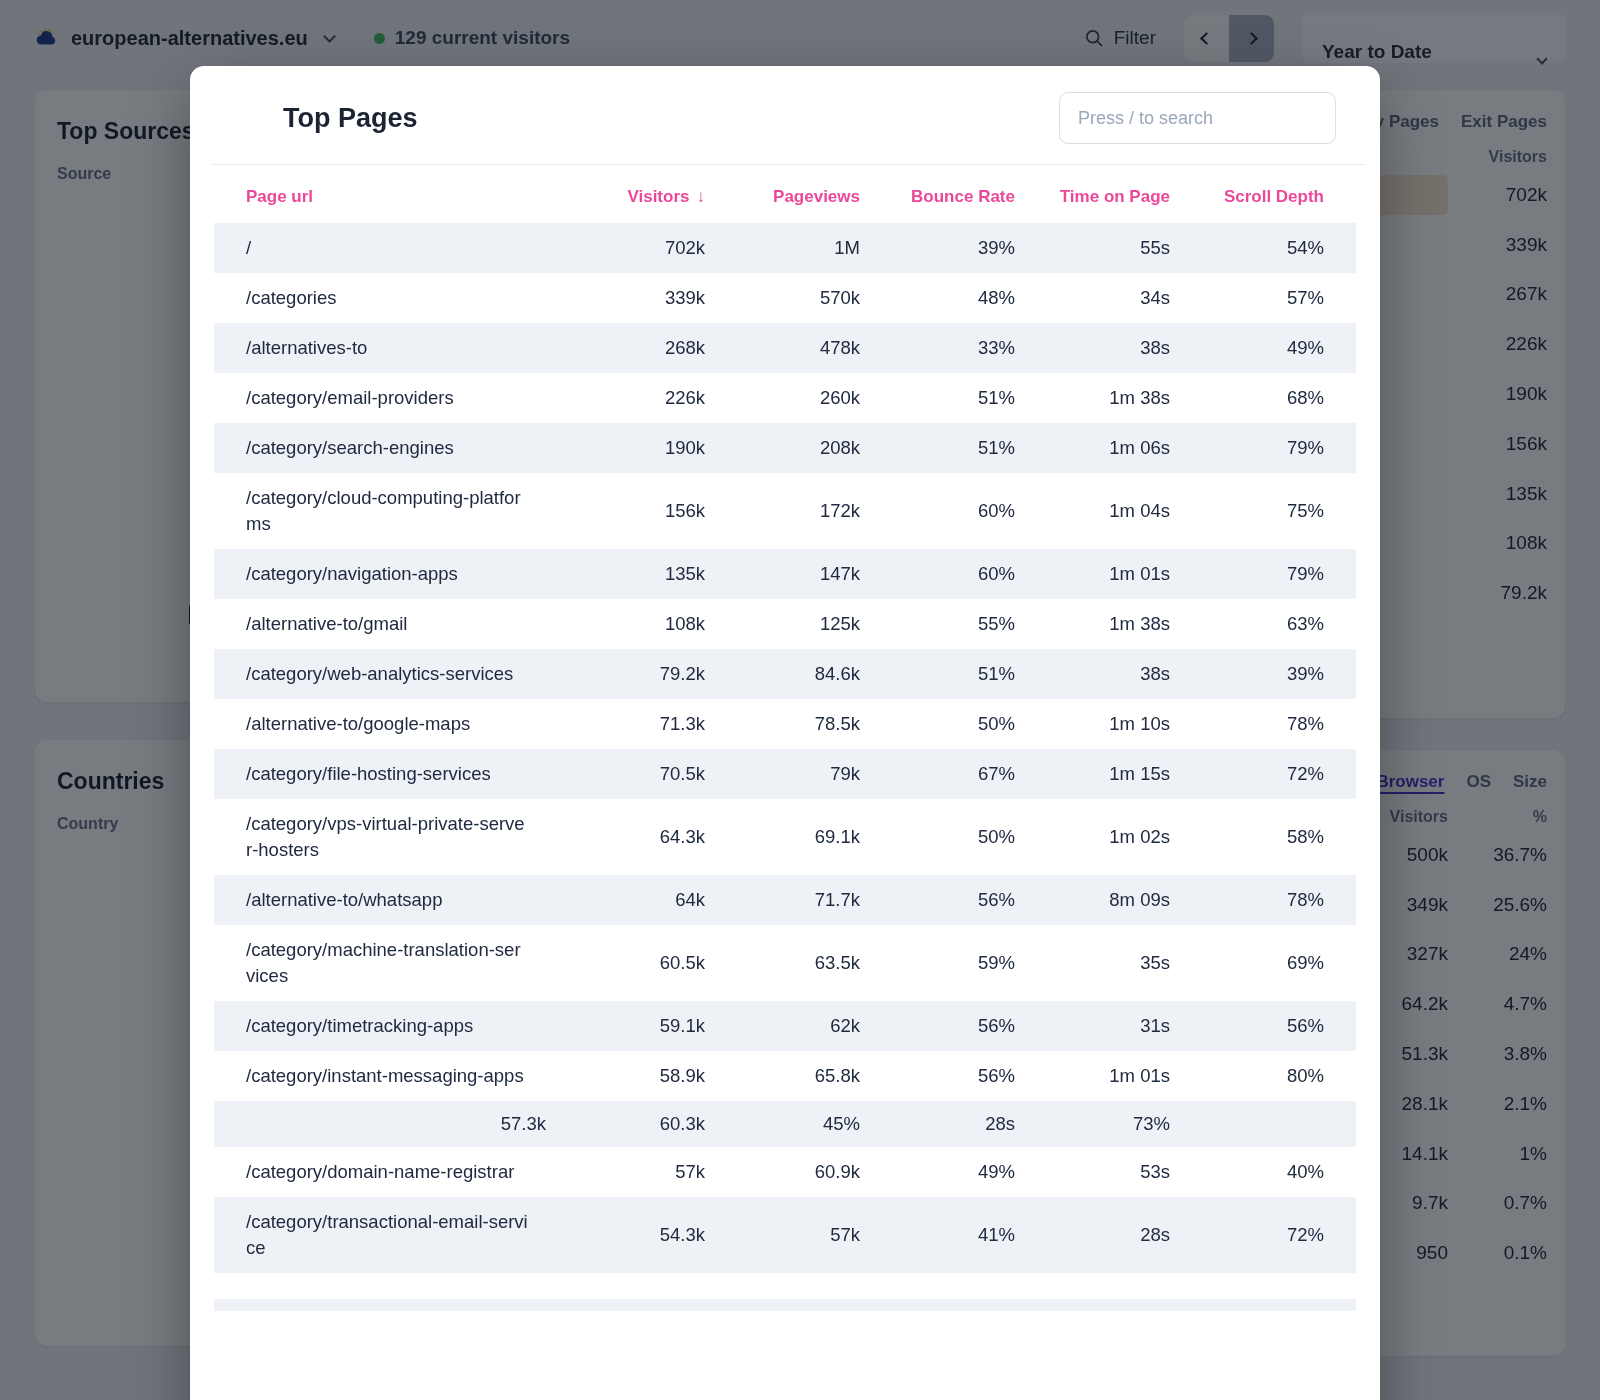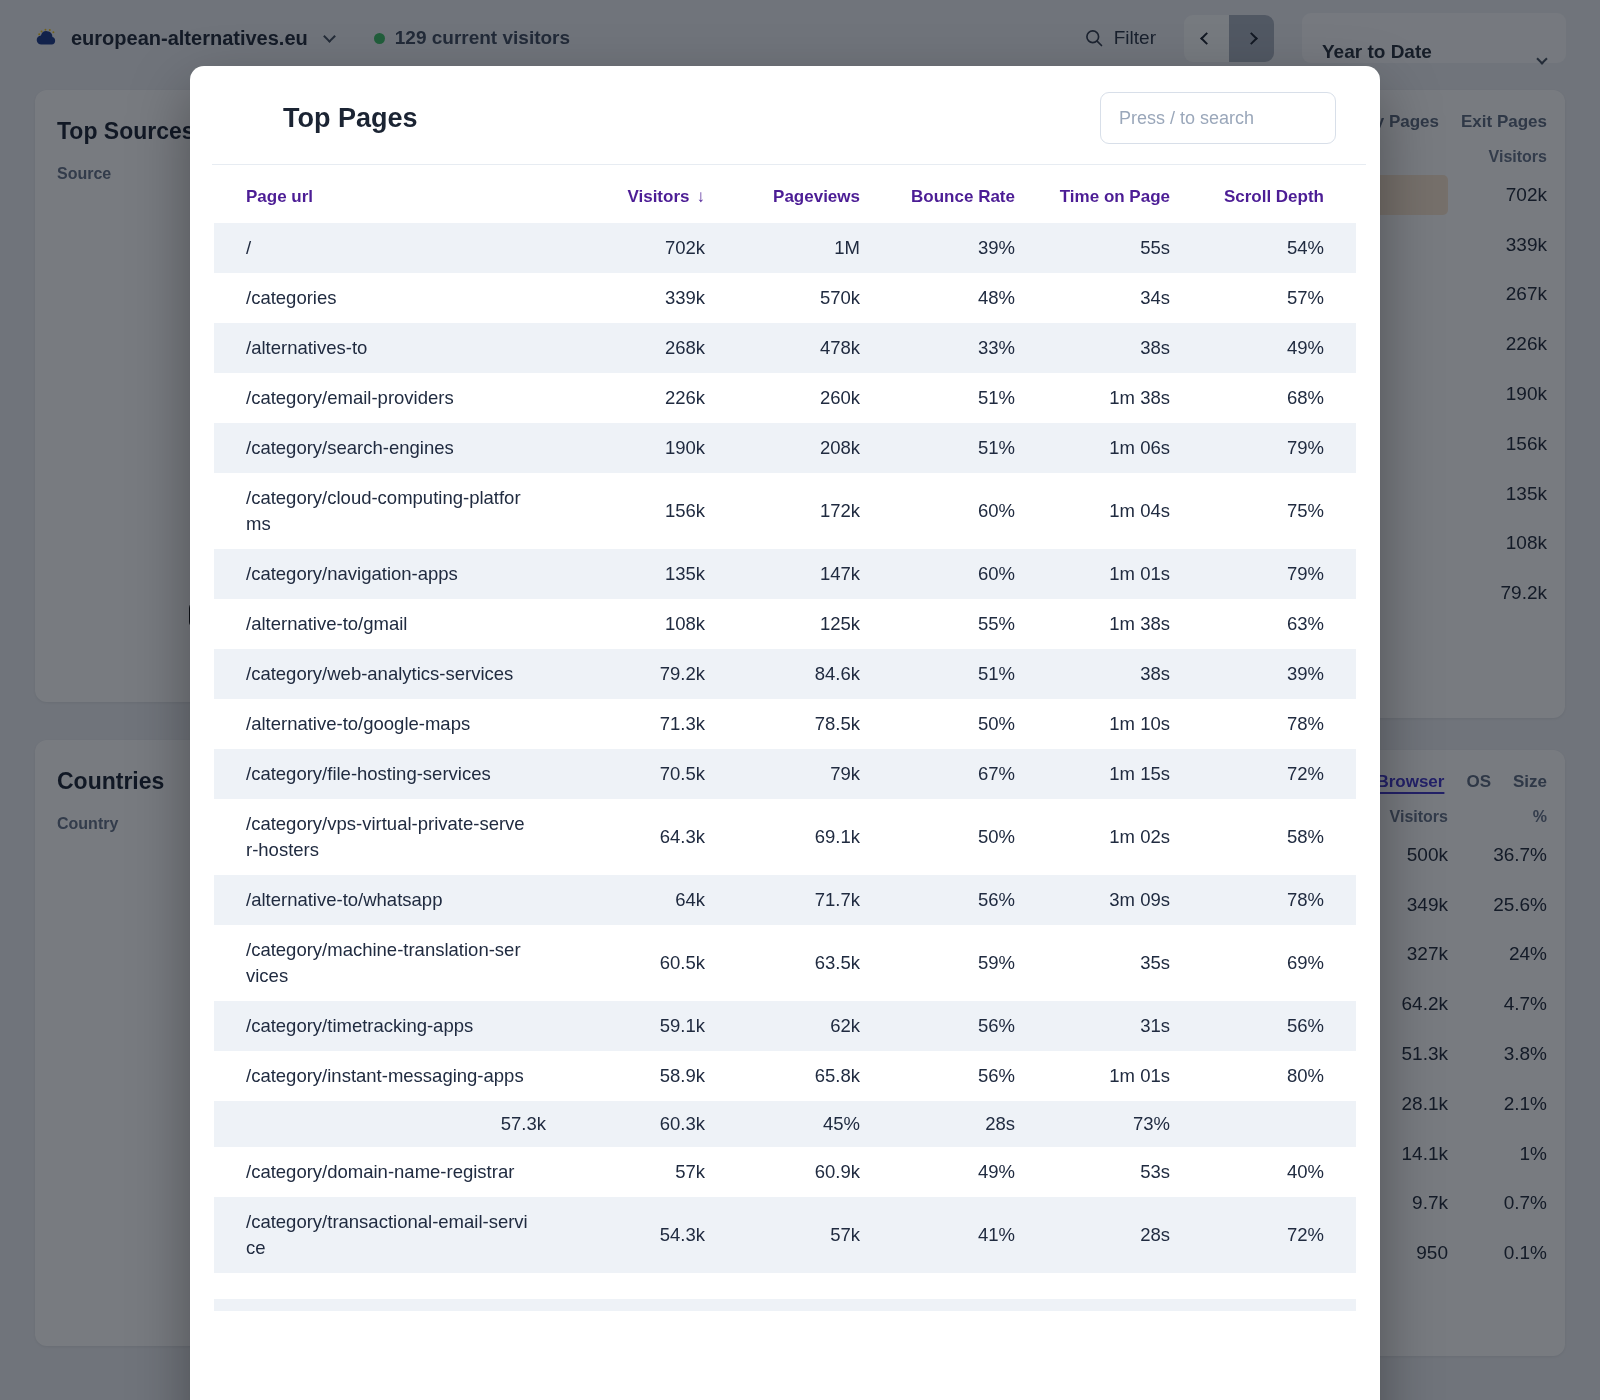--- a/index.html
+++ b/index.html
@@ -92,25 +92,25 @@
 
   .dev-head{display:flex;justify-content:flex-end;font-size:16px;font-weight:700;color:#66738a;margin-bottom:4px;}
   .dvrow{display:flex;justify-content:flex-end;align-items:center;height:49.8px;font-size:19px;color:#222c3d;}
   .dp{width:99px;text-align:right;}
 
   
   .overlay{position:absolute;inset:0;background:rgba(10,14,24,.55);z-index:40;}
   .modal{position:absolute;left:190px;top:66px;width:1190px;height:1400px;background:#fff;border-radius:14px;z-index:60;box-shadow:0 24px 60px rgba(0,0,0,.35);}
   .mhead{display:flex;justify-content:space-between;align-items:center;padding:26px 44px 20px 45px;}
   .mtitle{font-size:27px;font-weight:700;color:#1b2433;margin-left:48px;}
-  .msearch{width:236px;height:52px;border:1px solid #d8dfe9;border-radius:9px;padding:0 18px;font-size:18px;color:#33405a;outline:none;font-family:inherit;background:#fff;}
+  .msearch{width:277px;height:52px;border:1px solid #d8dfe9;border-radius:9px;padding:0 18px;font-size:18px;color:#33405a;outline:none;font-family:inherit;background:#fff;}
   .msearch::placeholder{color:#9aa7ba;}
   .mdivider{height:1px;background:#e7ecf2;margin:0 14px 0 22px;}
   .tgrid{display:grid;grid-template-columns:1fr 159px 155px 155px 155px 154px;align-items:center;}
-  .thead{margin:0 24px;padding:22px 32px 16px;font-size:17px;font-weight:700;color:#4c1d95;}
+  .thead{margin:0 24px;padding:22px 32px 16px;font-size:17px;font-weight:700;color:#ec4899;}
   .thead .h{text-align:right;}
   .thead .h.first{text-align:left;}
   .sorticon{margin-left:7px;font-weight:400;}
   .tbody{margin:0 24px;}
   .trow{padding:12px 32px;font-size:18.5px;color:#202b40;cursor:pointer;}
   .trow:nth-child(odd){background:#eef2f7;}
   .c.url{line-height:26px;word-break:break-all;padding-right:18px;}
   .c.num{text-align:right;}
   .sliver{height:12px;background:#eef2f7;margin:26px 24px 0;}
   svg{display:block;flex:none;}
@@ -546,21 +546,21 @@
           <div class="c num">50%</div>
           <div class="c num">1m 02s</div>
           <div class="c num">58%</div>
         </div>
 
         <div class="trow tgrid">
           <div class="c url">/alternative-to/whatsapp</div>
           <div class="c num">64k</div>
           <div class="c num">71.7k</div>
           <div class="c num">56%</div>
-          <div class="c num">3m 09s</div>
+          <div class="c num">8m 09s</div>
           <div class="c num">78%</div>
         </div>
 
         <div class="trow tgrid">
           <div class="c url">/category/machine-translation-services</div>
           <div class="c num">60.5k</div>
           <div class="c num">63.5k</div>
           <div class="c num">59%</div>
           <div class="c num">35s</div>
           <div class="c num">69%</div>

